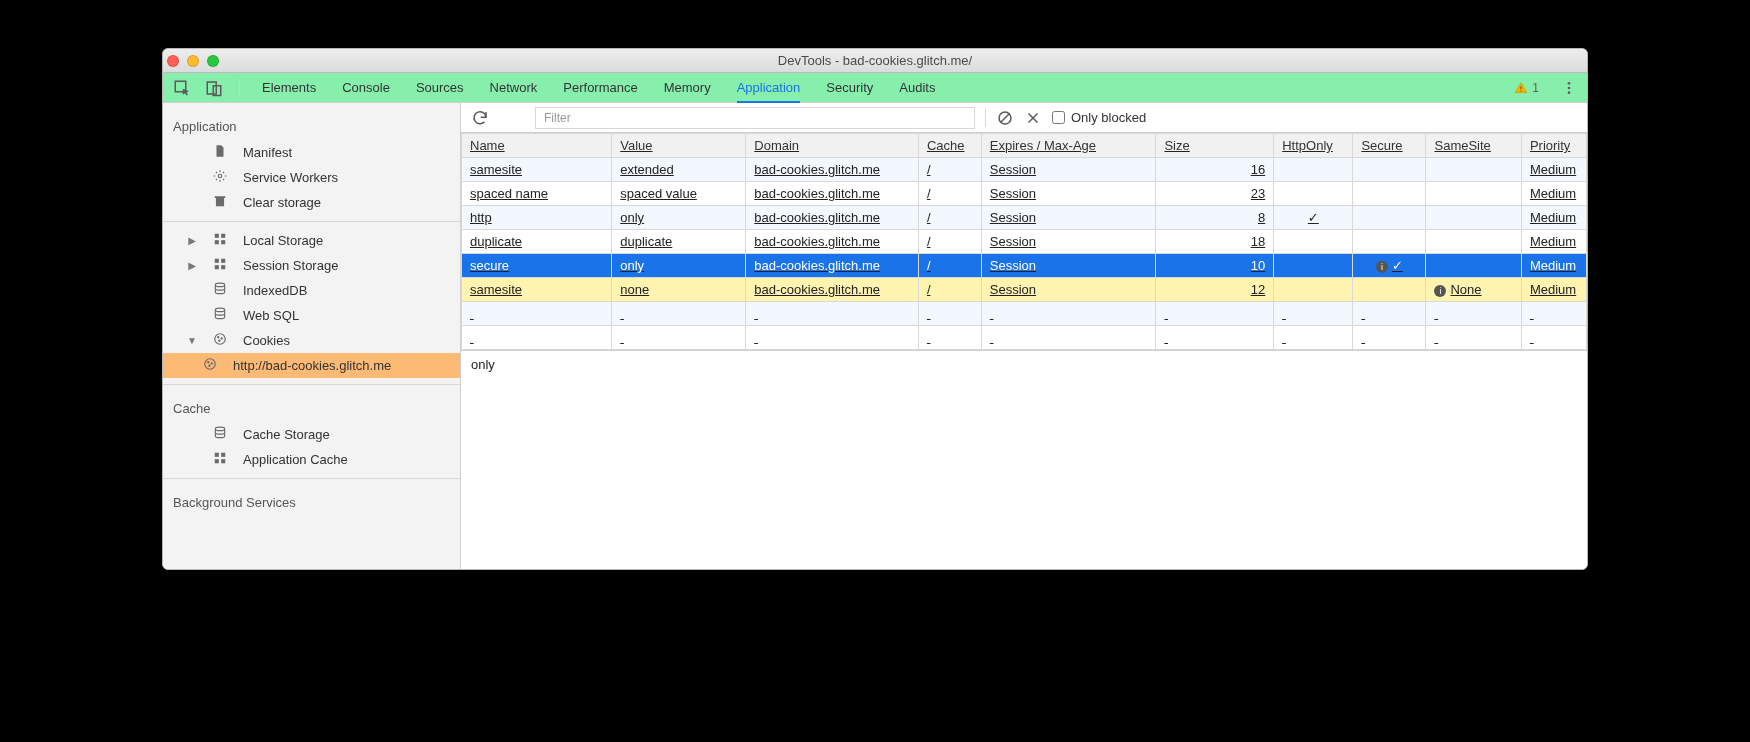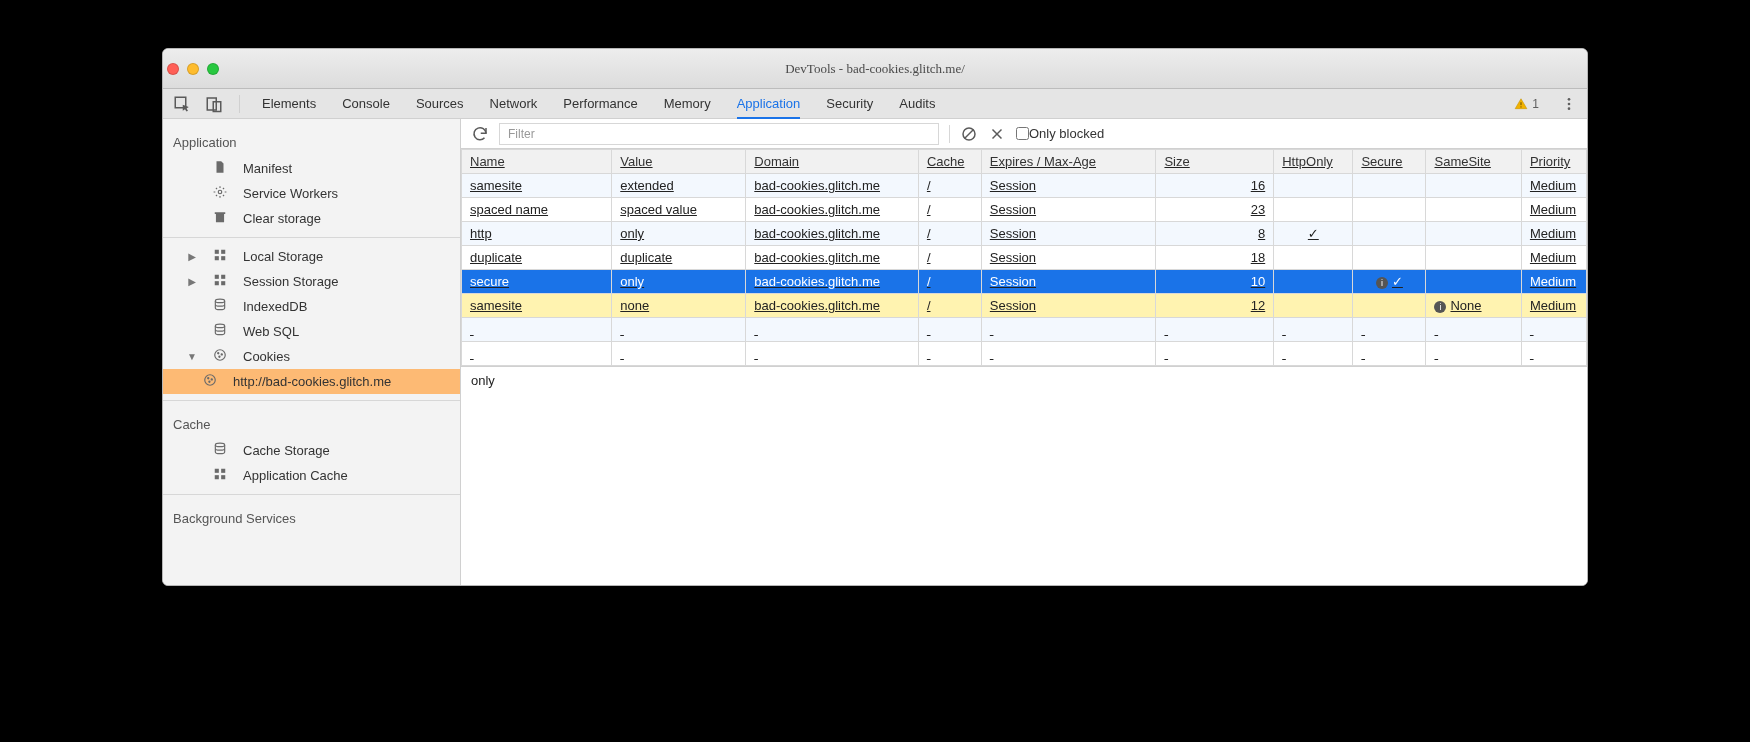--- a/index.html
+++ b/index.html
@@ -16,42 +16,41 @@
     width: 1426px;
     margin: 48px auto 0 auto;
     background: #fff;
     border: 1px solid #b6b6b6;
     border-radius: 6px;
     box-shadow: 0 20px 50px rgba(0,0,0,0.55);
     overflow: hidden;
   }
   
   .titlebar {
-    height: 40px;
+    height: 24px;
     background: linear-gradient(#ededed, #dcdcdc);
     border-bottom: 1px solid #bcbcbc;
     display: flex;
     align-items: center;
     position: relative;
     padding-left: 4px;
-    font-family: Liberation Serif, serif;
   }
   .traffic { display: flex; gap: 8px; }
   .dot { width: 12px; height: 12px; border-radius: 50%; border: 0.5px solid rgba(0,0,0,0.15); }
   .dot.red { background:#ff5f57; }
   .dot.yellow { background:#febc2e; }
   .dot.green { background:#28c840; }
   .titlebar-title {
     position: absolute; left:0; right:0; text-align:center;
     font-size: 13px; color:#4a4a4a;
   }
   
   .tabsbar {
     height: 30px;
-    background:#e5e5e5;
+    background:#86efac;
     border-bottom:1px solid #d0d0d0;
     display:flex;
     align-items:center;
     padding: 0 10px 0 10px;
     gap: 14px;
   }
   .tabsbar .iconbtn { width:18px; height:18px; color:#5a5a5a; display:flex; align-items:center; justify-content:center; cursor:pointer;}
   .tabsbar .sep { width:1px; height:18px; background:#d0d0d0; margin:0 2px;}
   .tabs { display:flex; align-items:stretch; height:100%; gap:26px; margin-left:6px;}
   .tab { display:flex; align-items:center; color:#333; cursor:pointer; font-size:13px;}
@@ -82,25 +81,25 @@
   
   .right { flex:1; display:flex; flex-direction:column; background:#fff; }
   .toolbar {
     height:30px; border-bottom:1px solid #d0d0d0;
     display:flex; align-items:center; gap:10px; padding:0 10px;
   }
   .toolbar .iconbtn { width:18px;height:18px;color:#5a5a5a;cursor:pointer; display:flex;align-items:center;justify-content:center;}
   .filter {
     flex: 0 0 440px;
     height:22px; border:1px solid #d7d7d7; background:#fff;
-    padding:2px 8px; font-size:12px; color:#333;
+    padding:2px 8px; font-size:12px; color:#333;margin-left:36px;
   }
   .filter::placeholder{color:#999;}
   .toolbar .vsep{ width:1px; height:18px; background:#d7d7d7;}
-  .chk { display:flex; align-items:center; font-size:13px; color:#333; cursor:pointer;}
+  .chk { display:flex; align-items:center; gap:6px; font-size:13px; color:#333; cursor:pointer;}
   .chk input { width:13px; height:13px; }
 
   
   .tablewrap { flex:0 0 auto;text-decoration:underline; }
   table.cookies {
     width:100%; border-collapse:collapse; table-layout:fixed;
     font-size:13px;
   }
   table.cookies th, table.cookies td {
     border:1px solid #d8d8d8; padding:4px 8px; text-align:left;

